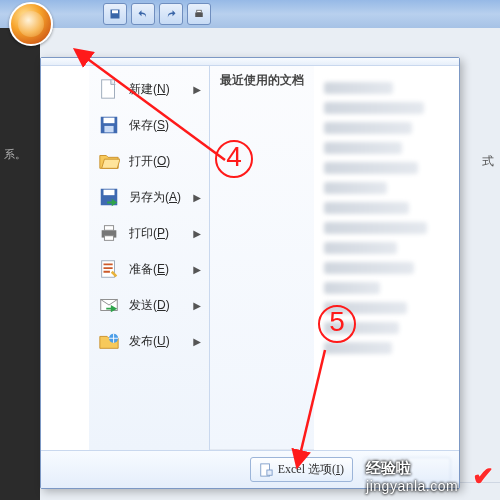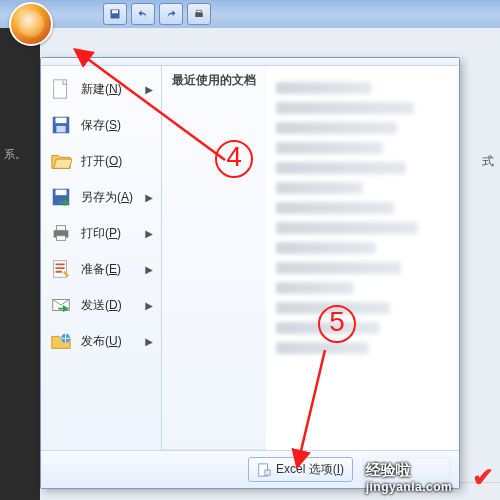--- a/index.html
+++ b/index.html
@@ -66,21 +66,21 @@
     box-shadow:3px 3px 8px rgba(0,0,0,.25);
     border-radius:2px;
     display:flex;
     flex-direction:column;
   }
   .menu-head {
     height:7px;
     background:linear-gradient(#f7fbff,#e7effa);
     border-bottom:1px solid #c9d8ee;
   }
-  .menu-body { flex:1; display:flex; }
+  .menu-body { flex:1; display:flex;padding-left:48px; }
   .menu-left {
     width:120px;
     border-right:1px solid #c9d8ee;
     background:linear-gradient(#fbfcfe,#eef4fc);
     padding:5px 0;
   }
   .mi {
     display:flex; align-items:center;
     padding:6px 8px;
     gap:8px;
@@ -104,20 +104,21 @@
     background:linear-gradient(90deg,#d0d6de,#e4e8ee);
     border-radius:3px;
     filter:blur(2px);
   }
 
   .menu-foot {
     border-top:1px solid #c9d8ee;
     background:linear-gradient(#f7fbff,#e5eefb);
     display:flex; justify-content:flex-end; gap:10px;
     padding:6px 8px;
+    font-family:Liberation Serif, serif;
   }
   .foot-btn {
     display:flex; align-items:center; gap:5px;
     border:1px solid #9cb5d9;
     background:linear-gradient(#fdfeff,#e5effc);
     padding:3px 8px;
     border-radius:3px;
     color:#333;
   }
   .foot-btn .gic { width:14px; height:14px; display:inline-block; }
@@ -128,28 +129,28 @@
     pointer-events:none;
   }
   .anno-num .circ {
     display:inline-block; border:2px solid #ff1a1a; border-radius:50%;
     width:34px; height:34px; line-height:30px; text-align:center;
   }
 
   .watermark {
     position:absolute; right:6px; bottom:6px;
     color:#fff; text-shadow:0 0 3px #000,0 0 3px #000;
-    display:flex; align-items:center; gap:20px;
+    display:flex; align-items:center; gap:14px;
     font-size:15px; font-weight:600;
   }
   .watermark .check {
     color:#ff2a2a; font-size:26px; font-weight:900;
     text-shadow:0 0 2px #fff;
   }
-  .watermark .sub { display:block; font-size:12px; font-weight:700; opacity:.95; letter-spacing:.5px;}
+  .watermark .sub { display:block; font-size:14px; font-weight:400; opacity:.95; letter-spacing:.5px;}
 </style>
 </head>
 <body>
 
 <div class="titlebar">
   <div class="office-btn"></div>
   <div style="width:42px"></div>
   <div class="qat-btn">
     <svg viewBox="0 0 16 16">
         <rect x="2" y="2" width="12" height="12" fill="#3a66a8"></rect>

